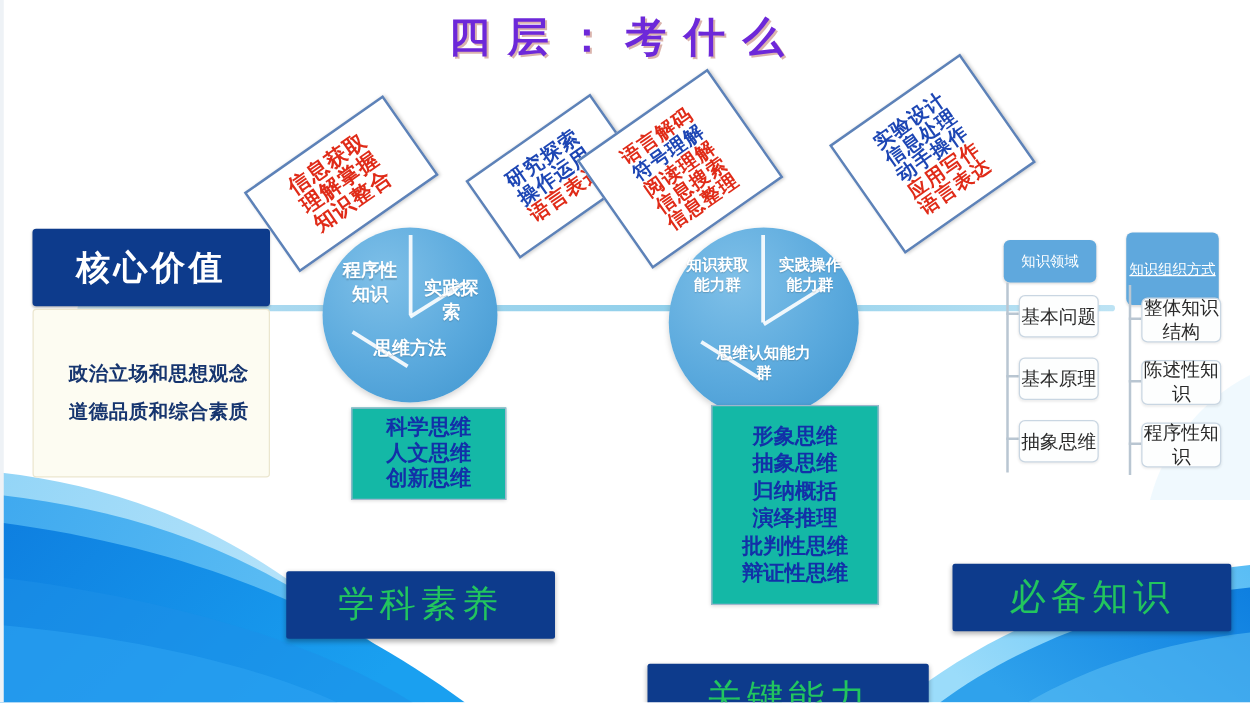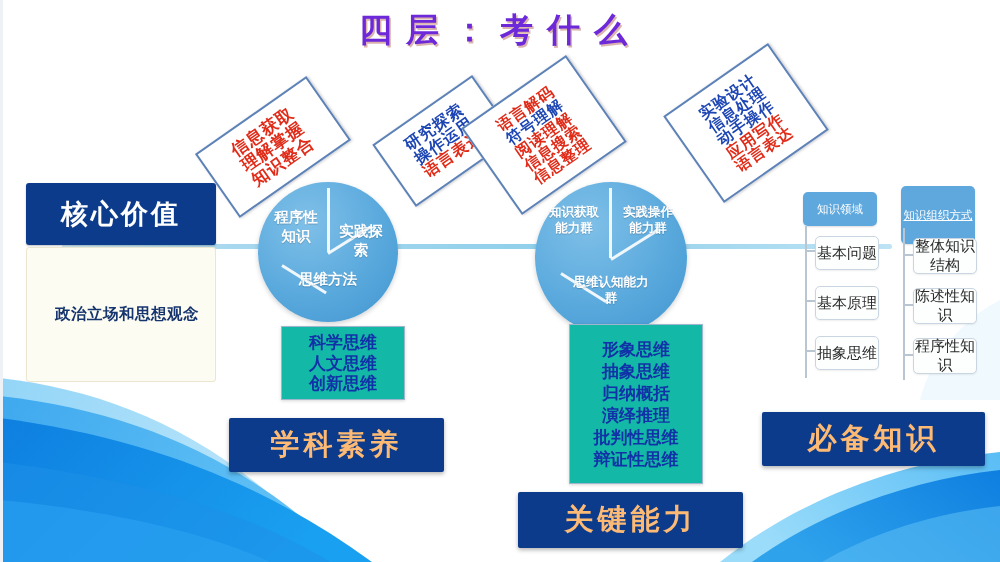--- a/index.html
+++ b/index.html
@@ -95,23 +95,23 @@
     font-size:11.5px;line-height:1.25;font-weight:normal;box-shadow:0 1px 2px rgba(0,0,0,.14);}
   .tnode{background:#fdfefe;border:1px solid #c9d6e2;border-radius:5px;
     display:flex;align-items:center;justify-content:center;text-align:center;
     font-size:15px;line-height:1.25;color:#2a2a2a;box-shadow:0 1px 2px rgba(0,0,0,.07);}
   .tline{position:absolute;background:#b9c6d2;}
 
   #treeA{left:795px;top:192px;width:82px;}
   #treeB{left:893px;top:186px;width:82px;}
 
   
-  .banner{position:absolute;background:#0d3b8c;color:#fdba74;font-weight:bold;
+  .banner{position:absolute;background:#0d3b8c;color:#22c55e;font-weight:normal;
     display:flex;align-items:center;justify-content:center;letter-spacing:4px;
-    box-shadow:0 2px 4px rgba(0,0,0,.3);border-radius:2px;}
+    box-shadow:0 2px 4px rgba(0,0,0,.3);border-radius:2px;margin-top:39px;}
   #bannerSubject{left:229px;top:418px;width:215px;height:54px;font-size:29px;}
   #bannerAbility{left:518px;top:492px;width:225px;height:56px;font-size:29px;}
   #bannerKnowledge{left:762px;top:412px;width:223px;height:54px;font-size:29px;}
 </style>
 </head>
 <body>
 
 <div id="stage">
 
   <div class="waves">
@@ -155,20 +155,21 @@
   <div class="edge-left"></div>
 
   <div class="title">四层：考什么</div>
 
   <div class="hline"></div>
 
   <div class="core-panel">
     <div class="core-head">核心价值</div>
     <div class="core-body">
       <div>政治立场和思想观念</div>
+      <div>道德品质和综合素质</div>
     </div>
   </div>
 
   <div class="tag" id="tag1">
     <span class="r">信息获取</span>
     <span class="r">理解掌握</span>
     <span class="r">知识整合</span>
   </div>
 
   <div class="tag" id="tag2">

